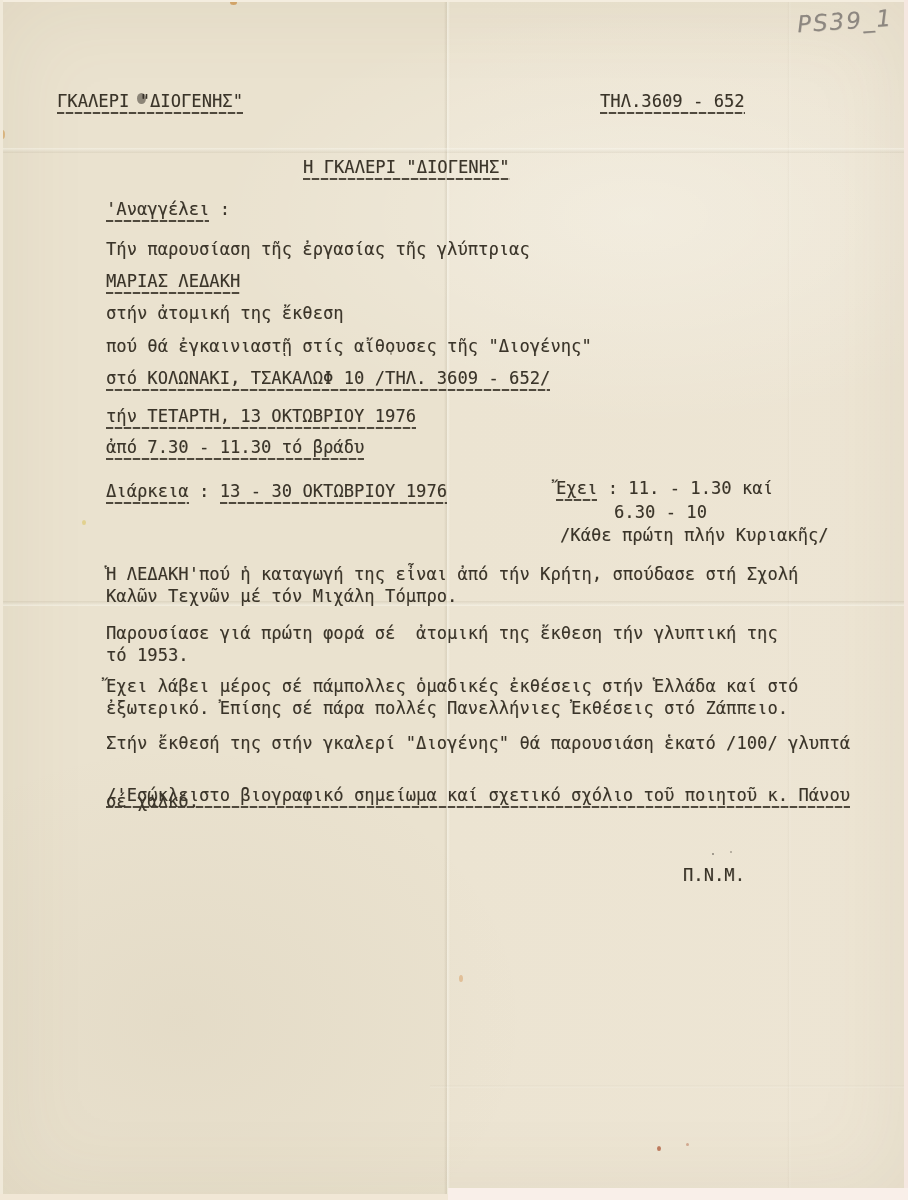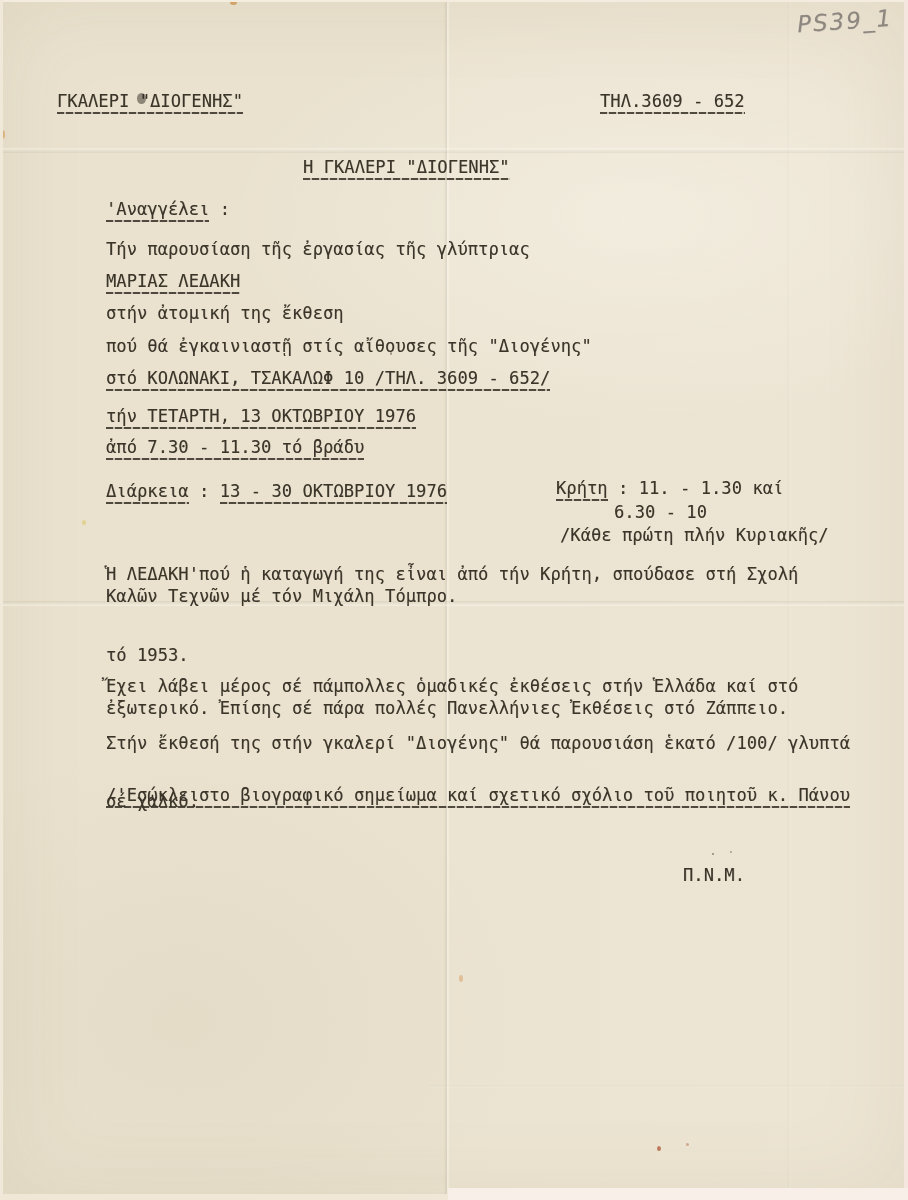--- a/index.html
+++ b/index.html
@@ -84,26 +84,27 @@
   <div class="tw" style="left:106px;top:200px"><span class="u">'Αναγγέλει</span><span> :</span></div>
   <div class="tw" style="left:106px;top:240px">Τήν παρουσίαση τῆς ἐργασίας τῆς γλύπτριας</div>
   <div class="tw" style="left:106px;top:272px"><span class="u">ΜΑΡΙΑΣ ΛΕΔΑΚΗ</span></div>
   <div class="tw" style="left:106px;top:304px">στήν ἀτομική της ἔκθεση</div>
   <div class="tw" style="left:106px;top:337px">πού θά ἐγκαινιαστῇ στίς αἴθουσες τῆς "Διογένης"</div>
   <div class="tw" style="left:106px;top:369px"><span class="u">στό ΚΟΛΩΝΑΚΙ, ΤΣΑΚΑΛΩΦ 10 /ΤΗΛ. 3609 - 652/</span></div>
   <div class="tw" style="left:106px;top:407px"><span class="u">τήν ΤΕΤΑΡΤΗ, 13 ΟΚΤΩΒΡΙΟΥ 1976</span></div>
   <div class="tw" style="left:106px;top:438px"><span class="u">ἀπό 7.30 - 11.30 τό βράδυ</span></div>
 
   <div class="tw" style="left:106px;top:482px"><span class="u">Διάρκεια</span><span> : </span><span class="u">13 - 30 ΟΚΤΩΒΡΙΟΥ 1976</span></div>
-  <div class="tw" style="left:556px;top:479px"><span class="u">Κρήτη</span><span> : 11. - 1.30 καί</span></div>
+  <div class="tw" style="left:556px;top:479px"><span class="u">Ἔχει</span><span> : 11. - 1.30 καί</span></div>
   <div class="tw" style="left:614px;top:503px">6.30 - 10</div>
   <div class="tw" style="left:560px;top:526px">/Κάθε πρώτη πλήν Κυριακῆς/</div>
 
   <div class="tw" style="left:106px;top:565px">Ἡ ΛΕΔΑΚΗ'πού ἡ καταγωγή της εἶναι ἀπό τήν Κρήτη, σπούδασε στή Σχολή</div>
   <div class="tw" style="left:106px;top:587px">Καλῶν Τεχνῶν μέ τόν Μιχάλη Τόμπρο.</div>
+  <div class="tw" style="left:106px;top:624px">Παρουσίασε γιά πρώτη φορά σέ  ἀτομική της ἔκθεση τήν γλυπτική της</div>
   <div class="tw" style="left:106px;top:646px">τό 1953.</div>
   <div class="tw" style="left:106px;top:677px">Ἔχει λάβει μέρος σέ πάμπολλες ὁμαδικές ἐκθέσεις στήν Ἑλλάδα καί στό</div>
   <div class="tw" style="left:106px;top:699px">ἐξωτερικό. Ἐπίσης σέ πάρα πολλές Πανελλήνιες Ἐκθέσεις στό Ζάππειο.</div>
   <div class="tw" style="left:106px;top:734px">Στήν ἔκθεσή της στήν γκαλερί "Διογένης" θά παρουσιάση ἑκατό /100/ γλυπτά</div>
   <div class="tw" style="left:106px;top:792px">σέ χαλκό.</div>
 
   <div class="tw" style="left:106px;top:786px"><span class="u">/'Εσώκλειστο βιογραφικό σημείωμα καί σχετικό σχόλιο τοῦ ποιητοῦ κ. Πάνου</span></div>
 
   <div class="tw" style="left:683px;top:866px">Π.Ν.Μ.</div>
 

